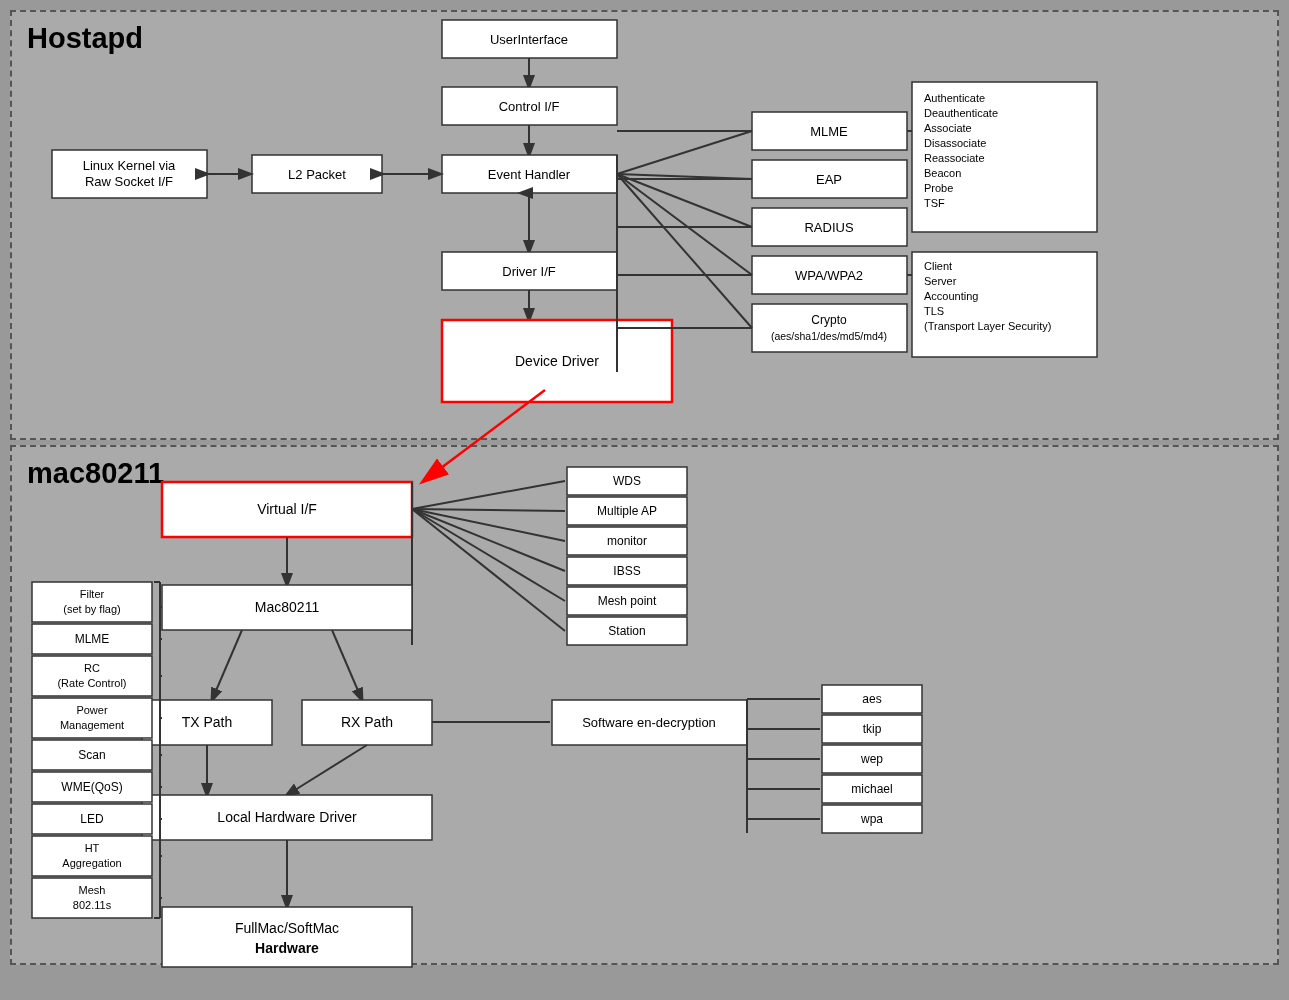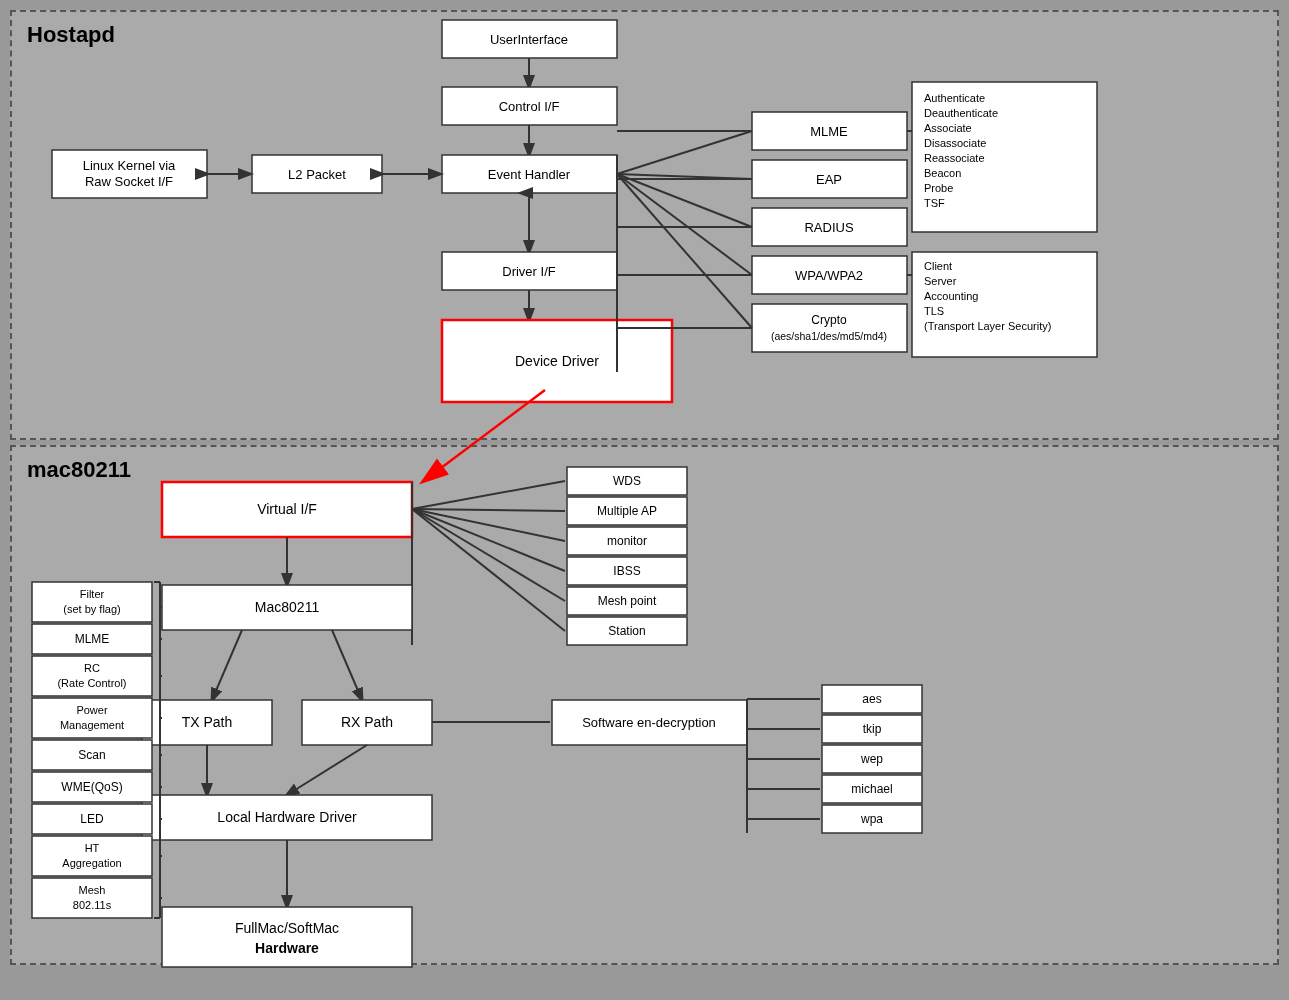--- a/index.html
+++ b/index.html
@@ -23,21 +23,21 @@
     .hostapd-section {
       background: #aaa;
       border: 2px dashed #555;
       padding: 15px;
       position: relative;
       min-height: 420px;
       margin-bottom: 0;
     }
 
     .section-label {
-      font-size: 22px;
+      font-size: 29px;
       font-weight: bold;
       position: absolute;
       top: 10px;
       left: 15px;
     }
 
     
     .mac80211-section {
       background: #aaa;
       border: 2px dashed #555;

